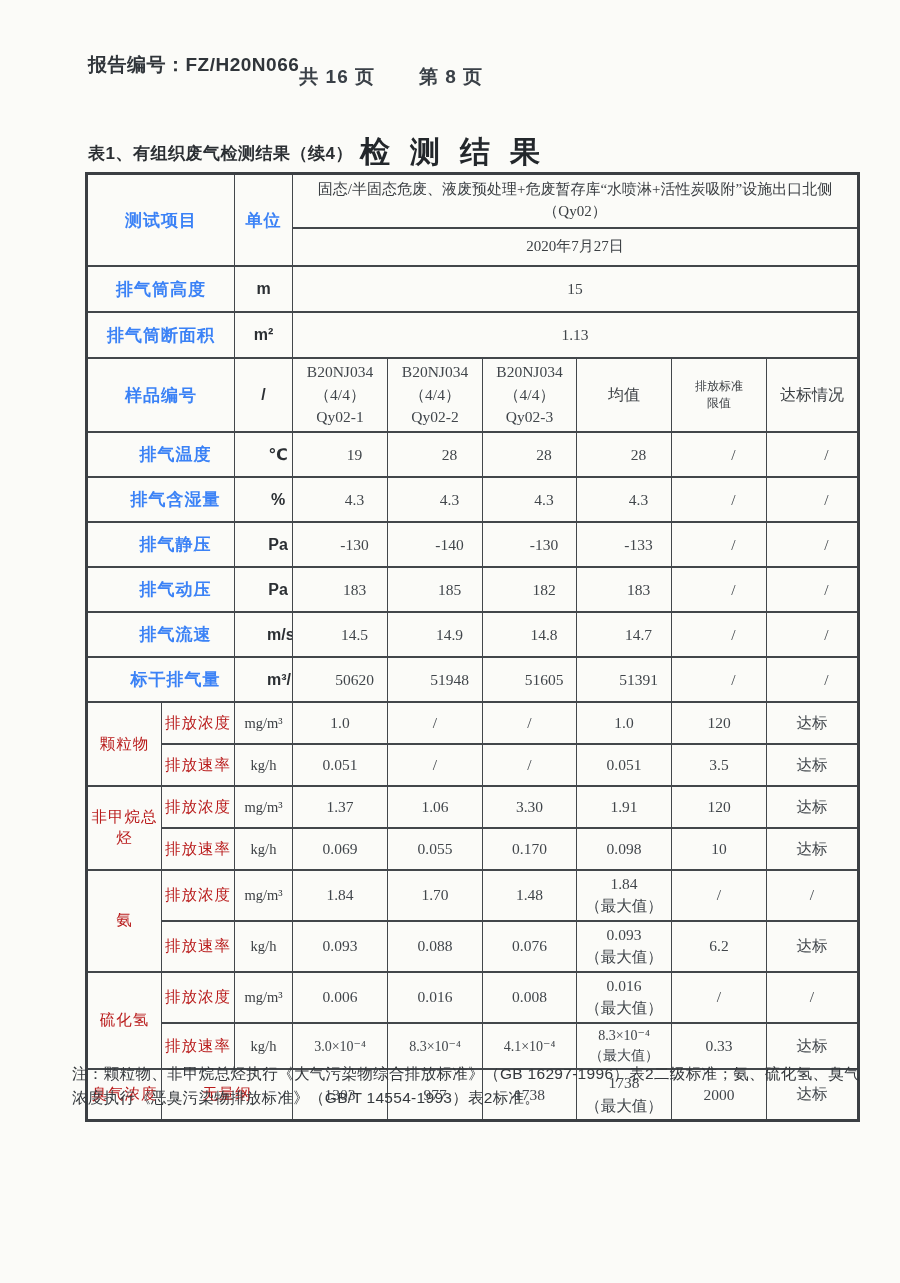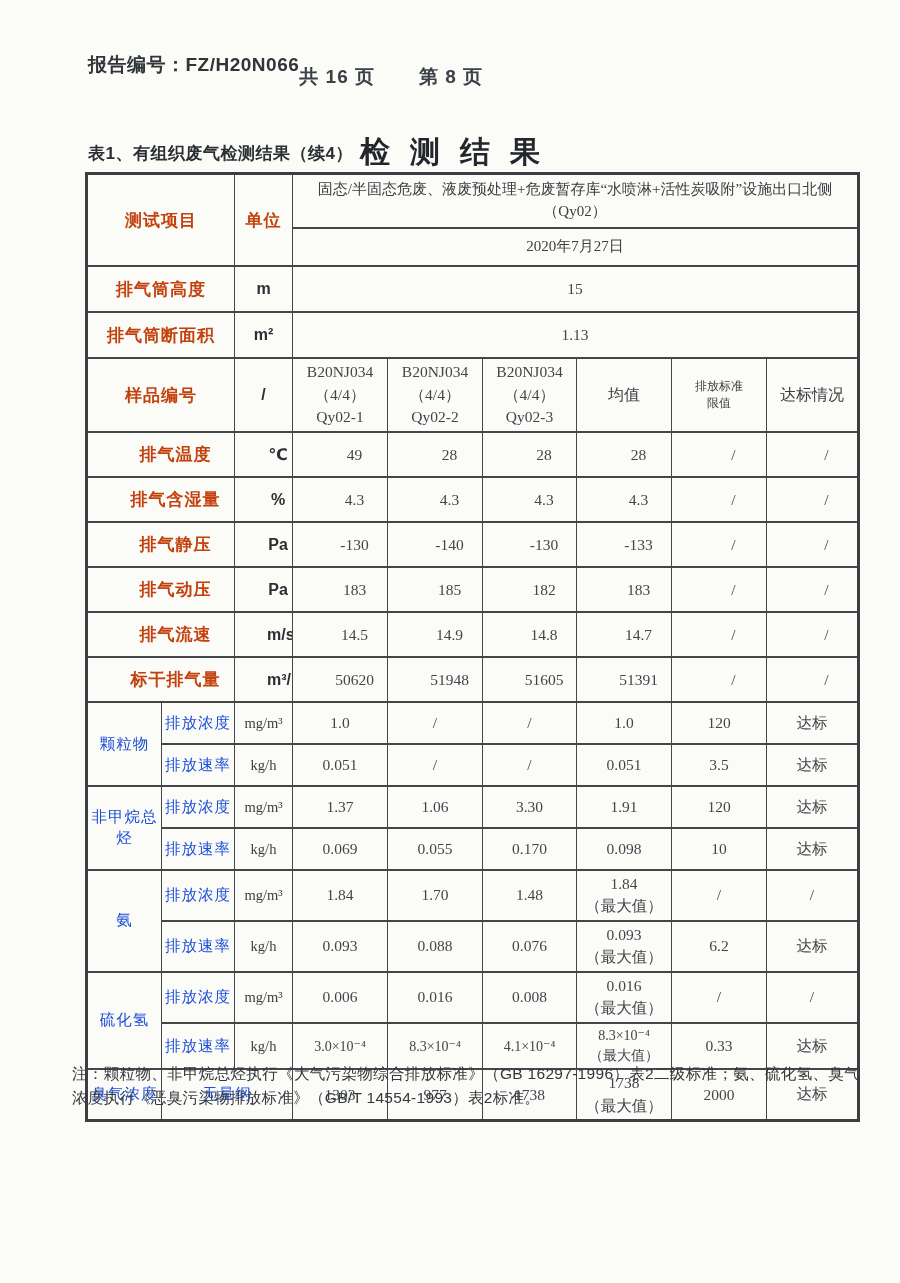--- a/index.html
+++ b/index.html
@@ -43,22 +43,22 @@
   }
   
   tr.r-head1 td{height:48px;}
   tr.r-head2 td{height:32px;}
   tr.r-stack td{height:40px;}
   tr.r-sample td{height:68px;}
   tr.r-param td{height:39px;padding-left:32px;}
   tr.r-poll td{height:36px;}
   tr.r-odor td{height:32px;}
   
-  .lbl{font-family:"Liberation Sans","DejaVu Sans",sans-serif;font-weight:bold;font-size:17px;color:#c2410c;letter-spacing:1px;}
-  .grp,.sub{font-family:"Liberation Serif","DejaVu Serif",serif;font-size:15.5px;color:#1d4ed8;letter-spacing:1px;}
+  .lbl{font-family:"Liberation Sans","DejaVu Sans",sans-serif;font-weight:bold;font-size:17px;color:#3b82f6;letter-spacing:1px;}
+  .grp,.sub{font-family:"Liberation Serif","DejaVu Serif",serif;font-size:15.5px;color:#b91c1c;letter-spacing:1px;}
   .unit{font-family:"Liberation Sans","DejaVu Sans",sans-serif;font-weight:bold;font-size:16px;color:#2b2f33;}
   .unit-ser{font-family:"Liberation Serif","DejaVu Serif",serif;font-weight:normal;font-size:14.5px;color:#3a3e42;}
   .val{font-family:"Liberation Serif","DejaVu Serif",serif;font-size:15.5px;color:#41464b;}
   .hdr-ser{font-family:"Liberation Serif","DejaVu Serif",serif;font-size:15px;color:#3a3e42;line-height:1.55;}
   .pre{white-space:pre-line;line-height:1.45;}
   .note{
     position:absolute;top:1062px;left:72px;width:788px;
     font-family:Liberation Sans, sans-serif;
     font-size:15.5px;line-height:1.55;color:#34383c;
     text-align:justify;letter-spacing:.3px;
@@ -128,21 +128,21 @@
 Qy02-3</td>
         <td class="hdr-ser" style="font-size:16px">均值</td>
         <td class="hdr-ser pre" style="font-size:12px">排放标准
 限值</td>
         <td class="hdr-ser" style="font-size:16px">达标情况</td>
       </tr>
 
       <tr class="r-param">
         <td class="lbl" colspan="2">排气温度</td>
         <td class="unit">℃</td>
-        <td class="val">49</td>
+        <td class="val">19</td>
         <td class="val">28</td>
         <td class="val">28</td>
         <td class="val">28</td>
         <td class="val">/</td>
         <td class="val">/</td>
       </tr>
       <tr class="r-param">
         <td class="lbl" colspan="2">排气含湿量</td>
         <td class="unit">%</td>
         <td class="val">4.3</td>

